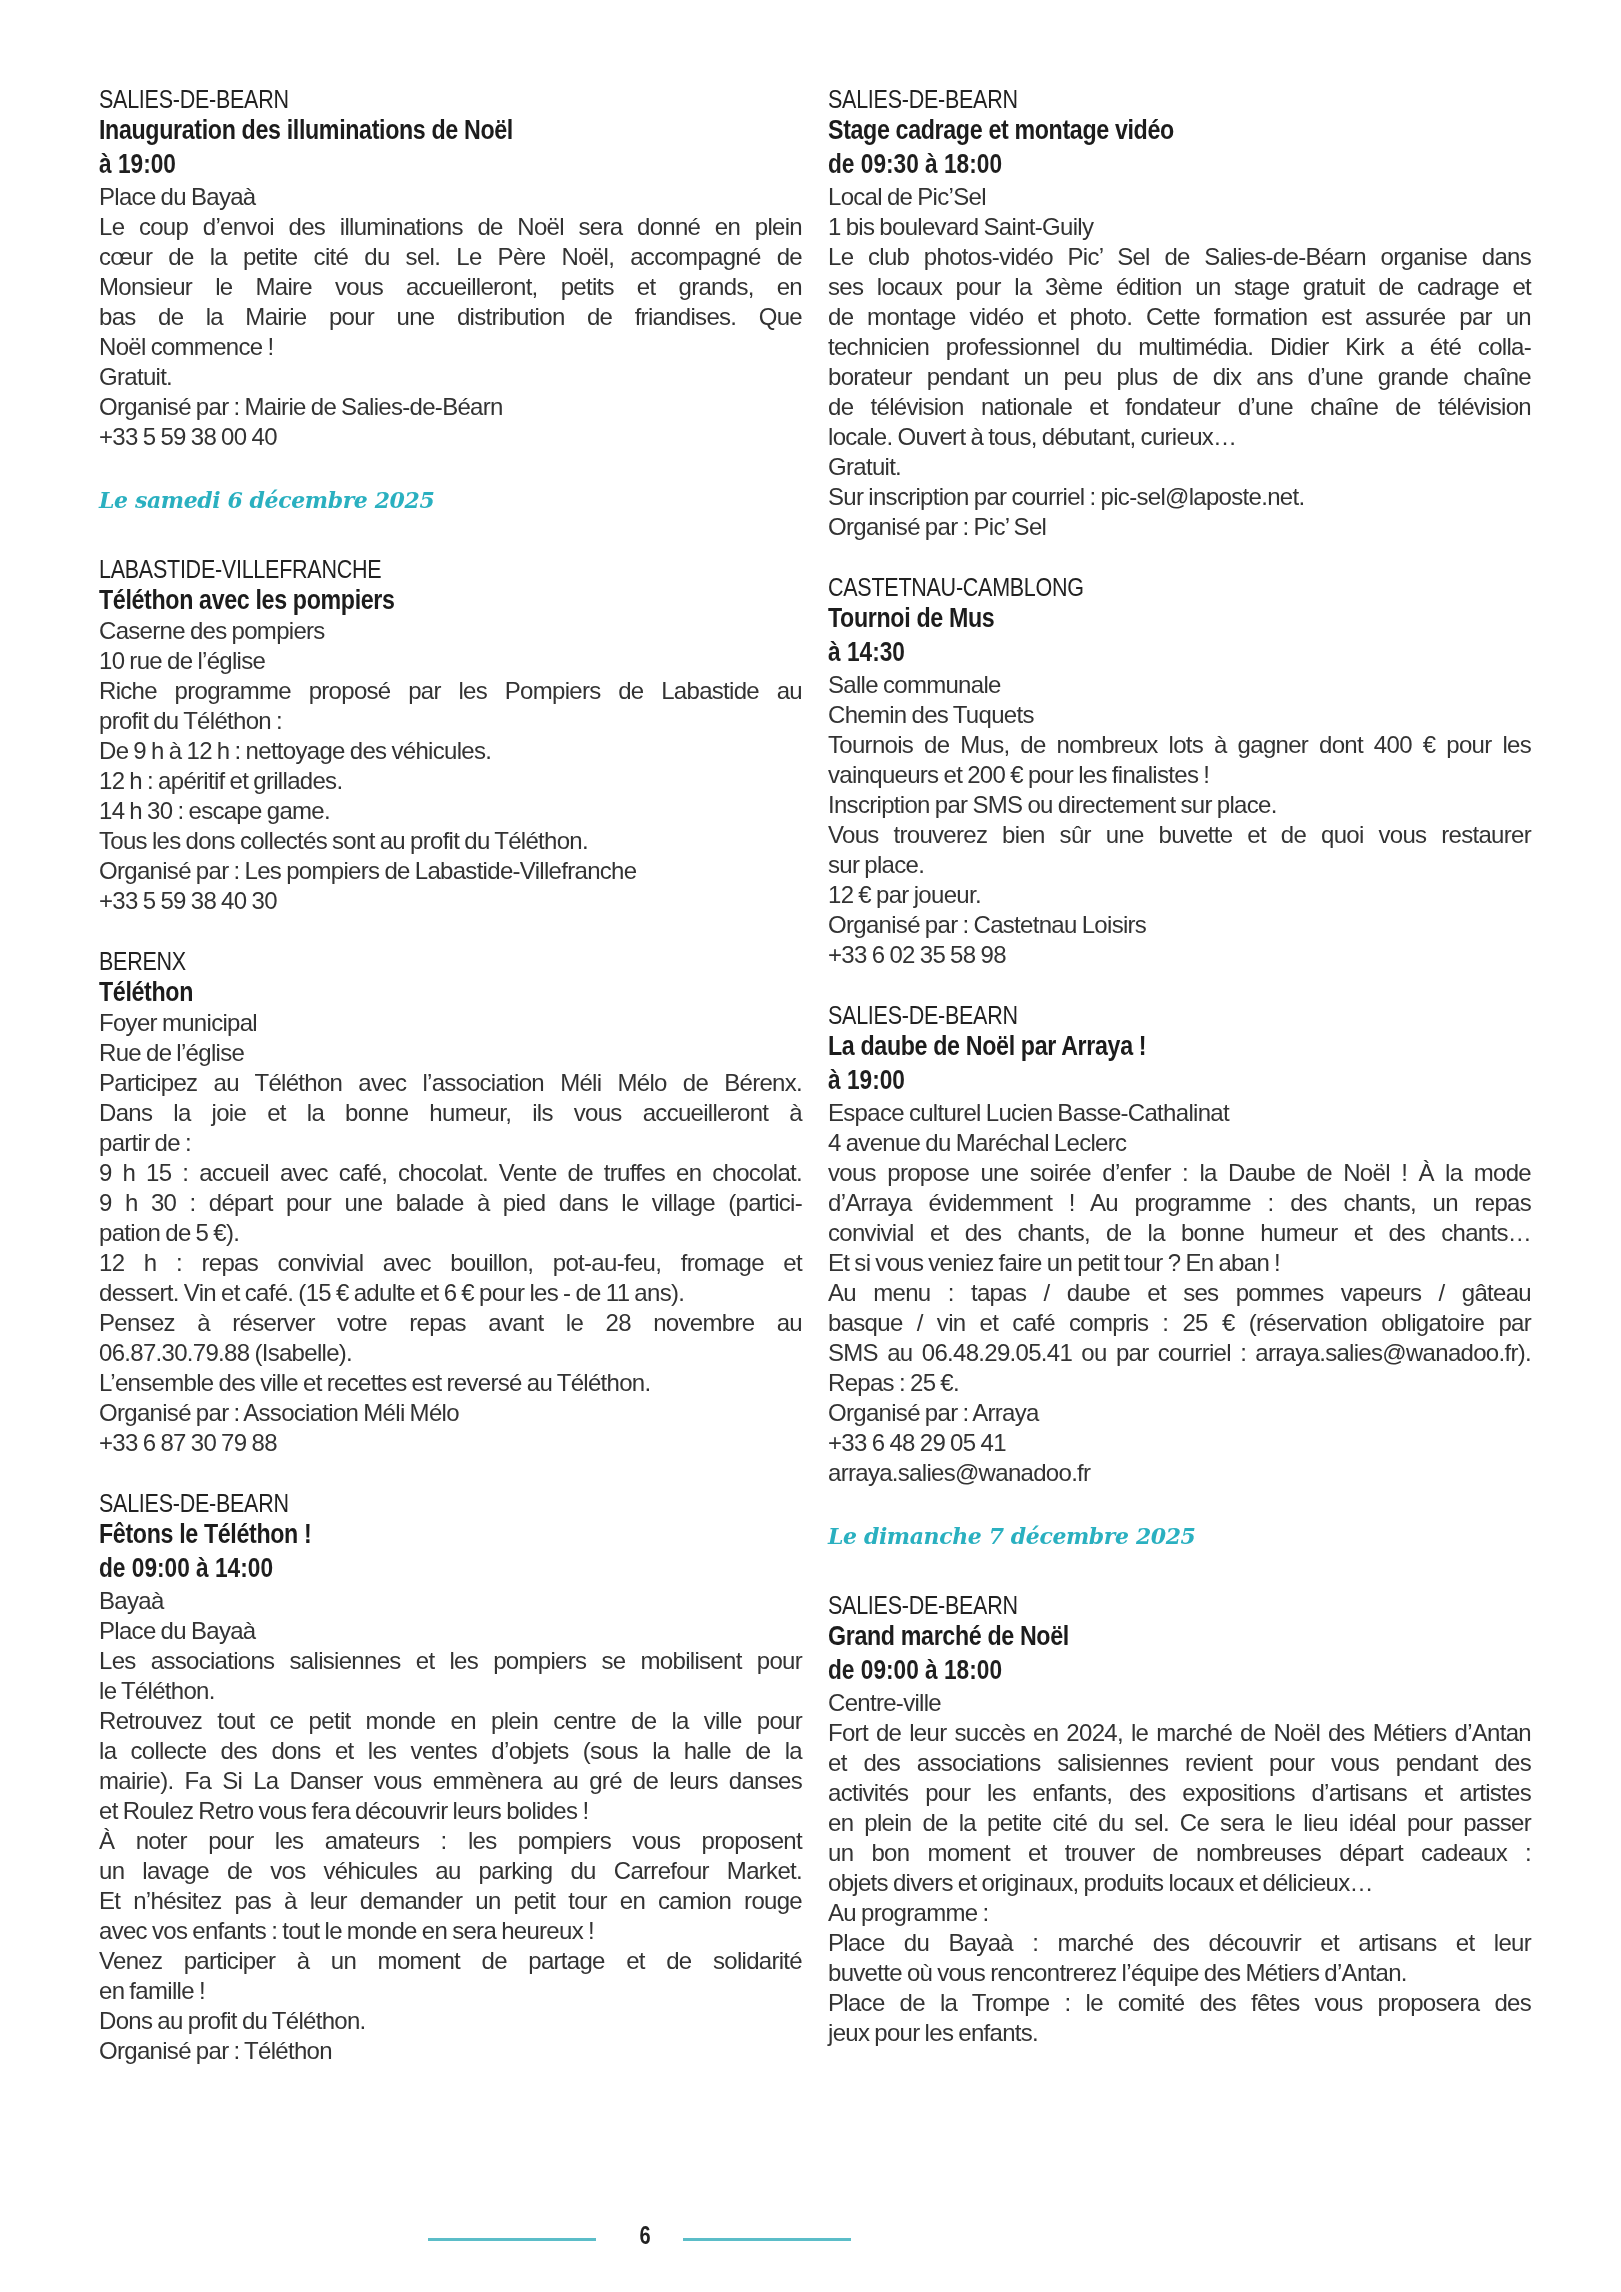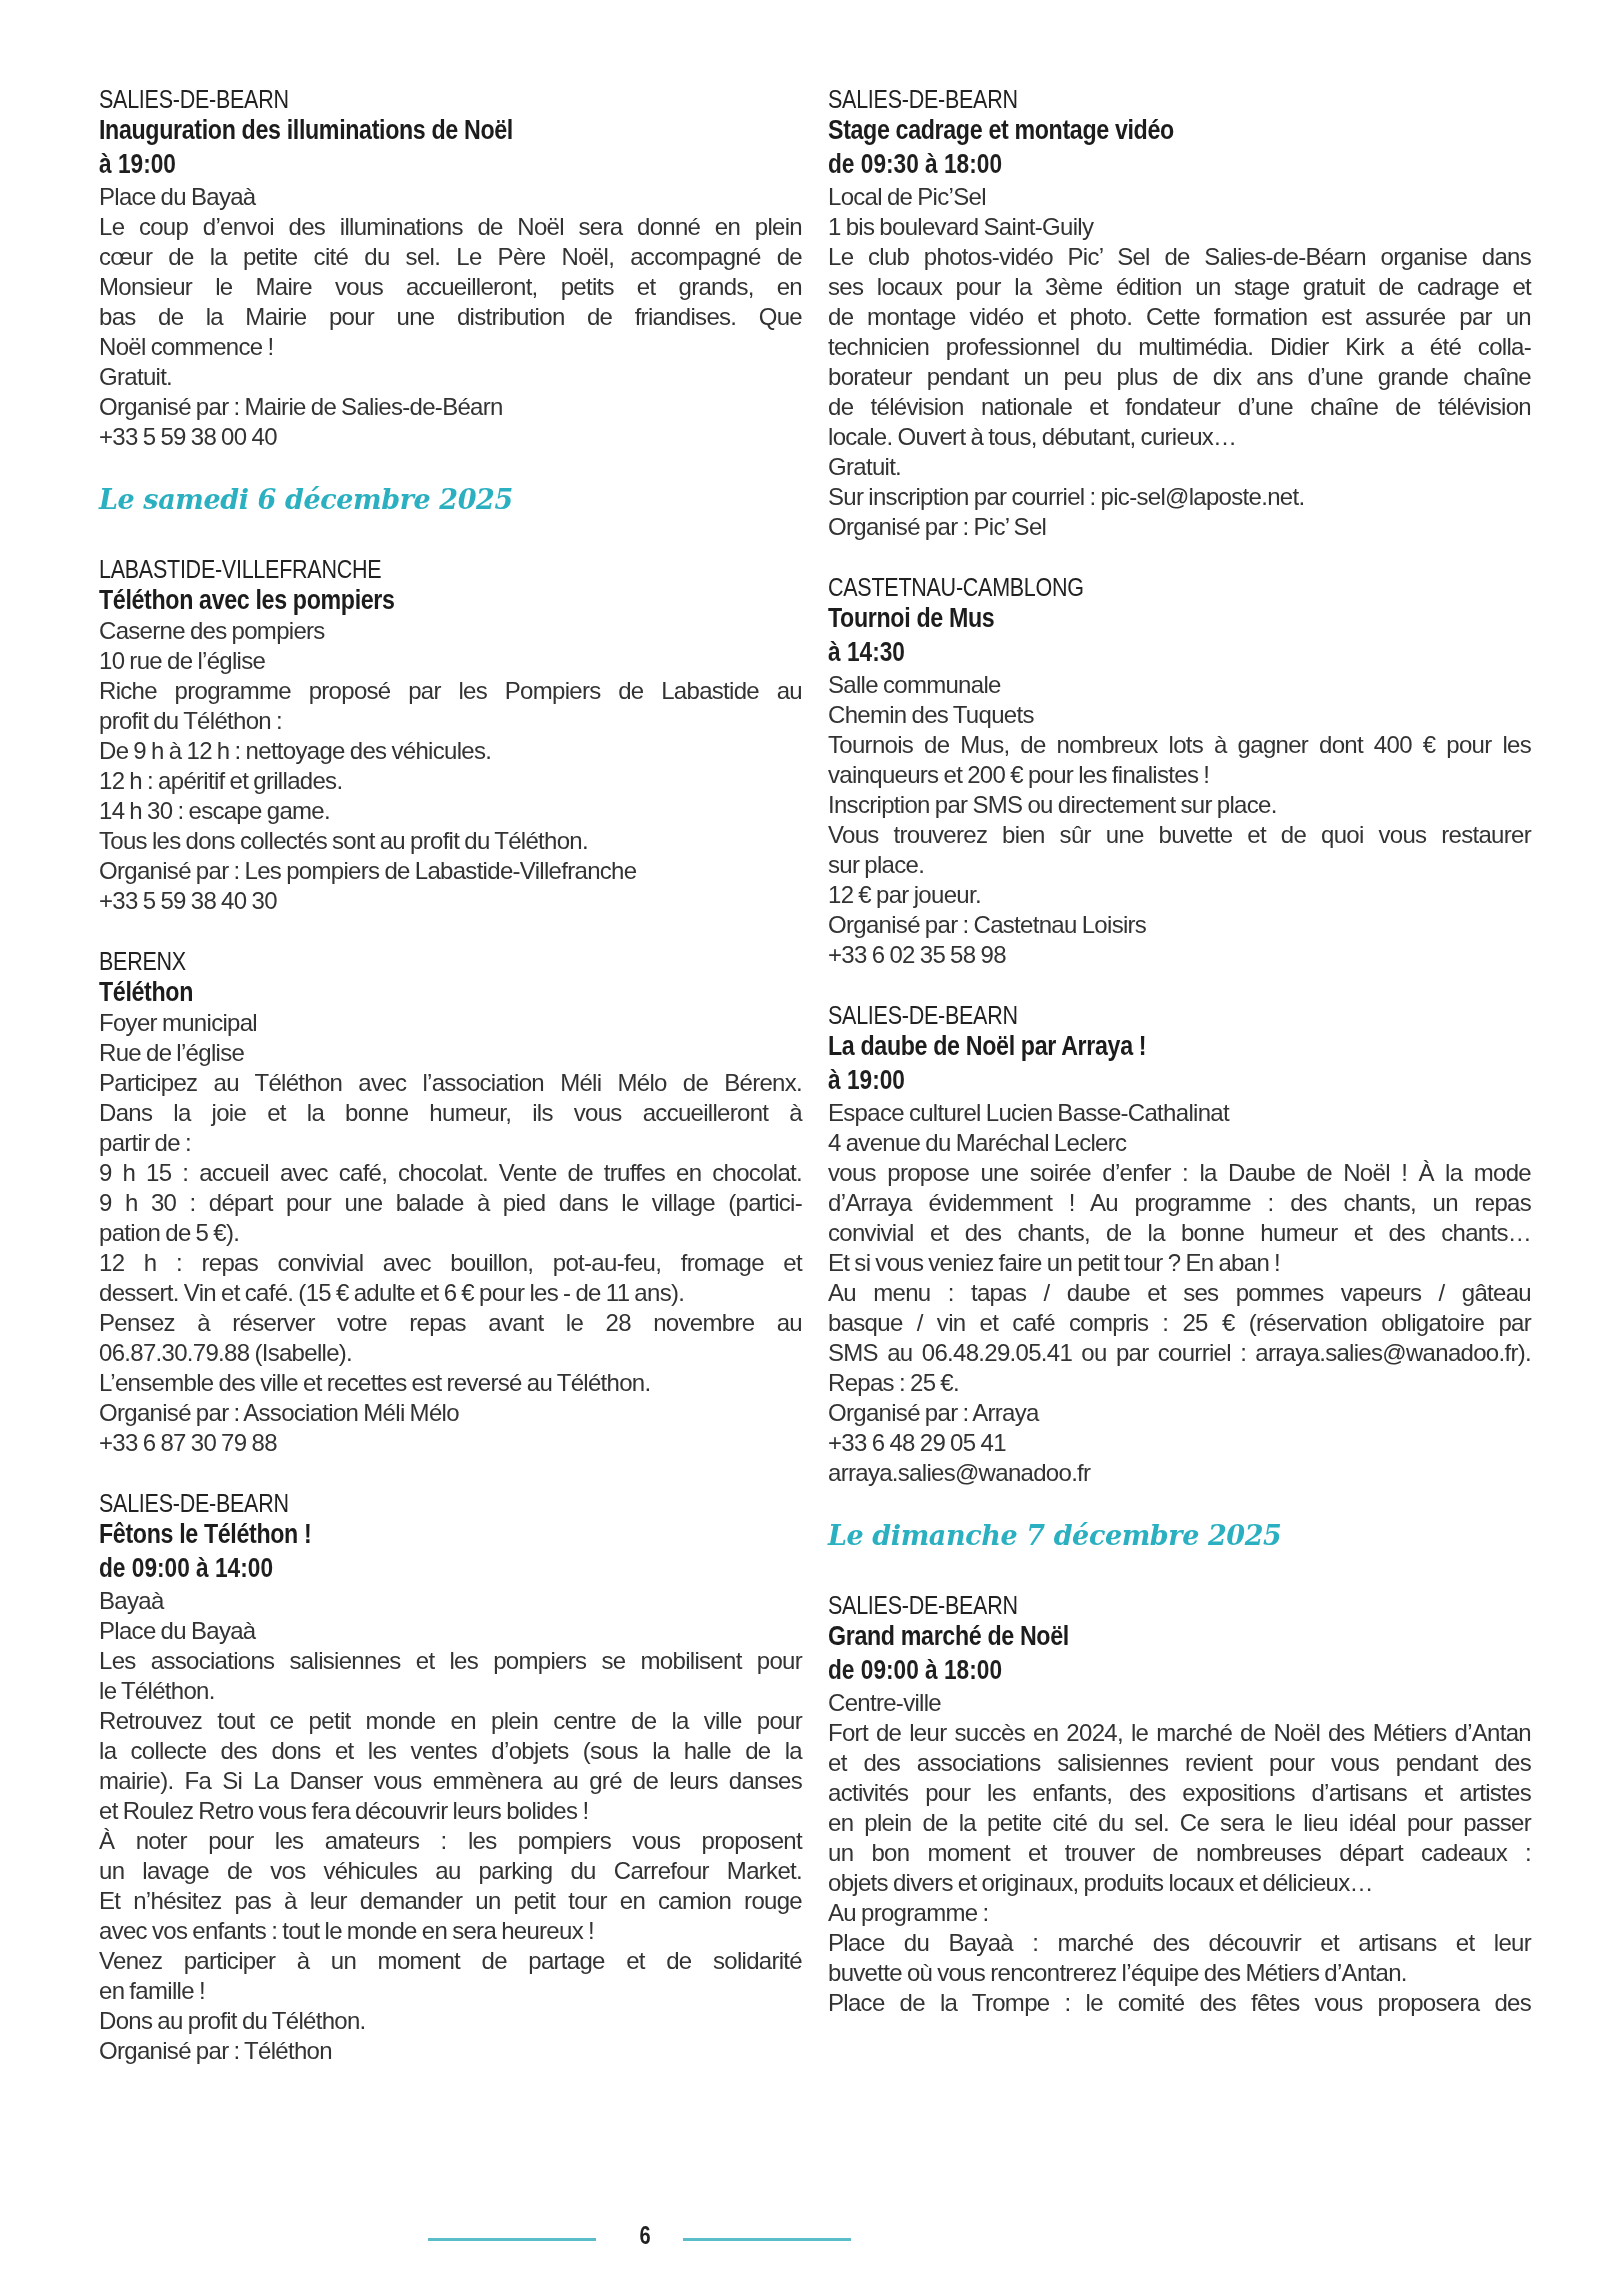--- a/index.html
+++ b/index.html
@@ -62,21 +62,21 @@
     .lines .line.justify {
       text-align: justify;
       text-align-last: justify;
     }
 
     .date-heading {
       font-family: "DejaVu Serif", serif;
       font-style: italic;
       font-weight: bold;
       color: #2ab0c0;
-      font-size: 27px;
+      font-size: 22px;
       line-height: 36px;
       margin: 23px 0 36px 0;
       letter-spacing: -0.4px;
     }
 
     .footer {
       position: absolute;
       top: 2219px;
       left: 0;
       width: 1622px;
@@ -263,20 +263,21 @@
       <div class="line justify">Fort de leur succès en 2024, le marché de Noël des Métiers d’Antan</div>
       <div class="line justify">et des associations salisiennes revient pour vous pendant des</div>
       <div class="line justify">activités pour les enfants, des expositions d’artisans et artistes</div>
       <div class="line justify">en plein de la petite cité du sel. Ce sera le lieu idéal pour passer</div>
       <div class="line justify">un bon moment et trouver de nombreuses départ cadeaux :</div>
       <div class="line">objets divers et originaux, produits locaux et délicieux…</div>
       <div class="line">Au programme :</div>
       <div class="line justify">Place du Bayaà : marché des découvrir et artisans et leur</div>
       <div class="line">buvette où vous rencontrerez l’équipe des Métiers d’Antan.</div>
       <div class="line justify">Place de la Trompe : le comité des fêtes vous proposera des</div>
+      <div class="line">jeux pour les enfants.</div>
     </div>
   </div>
 </div>
 
 <div class="footer">
   <div class="rule rule-left"></div>
   <div class="page-number">6</div>
   <div class="rule rule-right"></div>
 </div>
 

